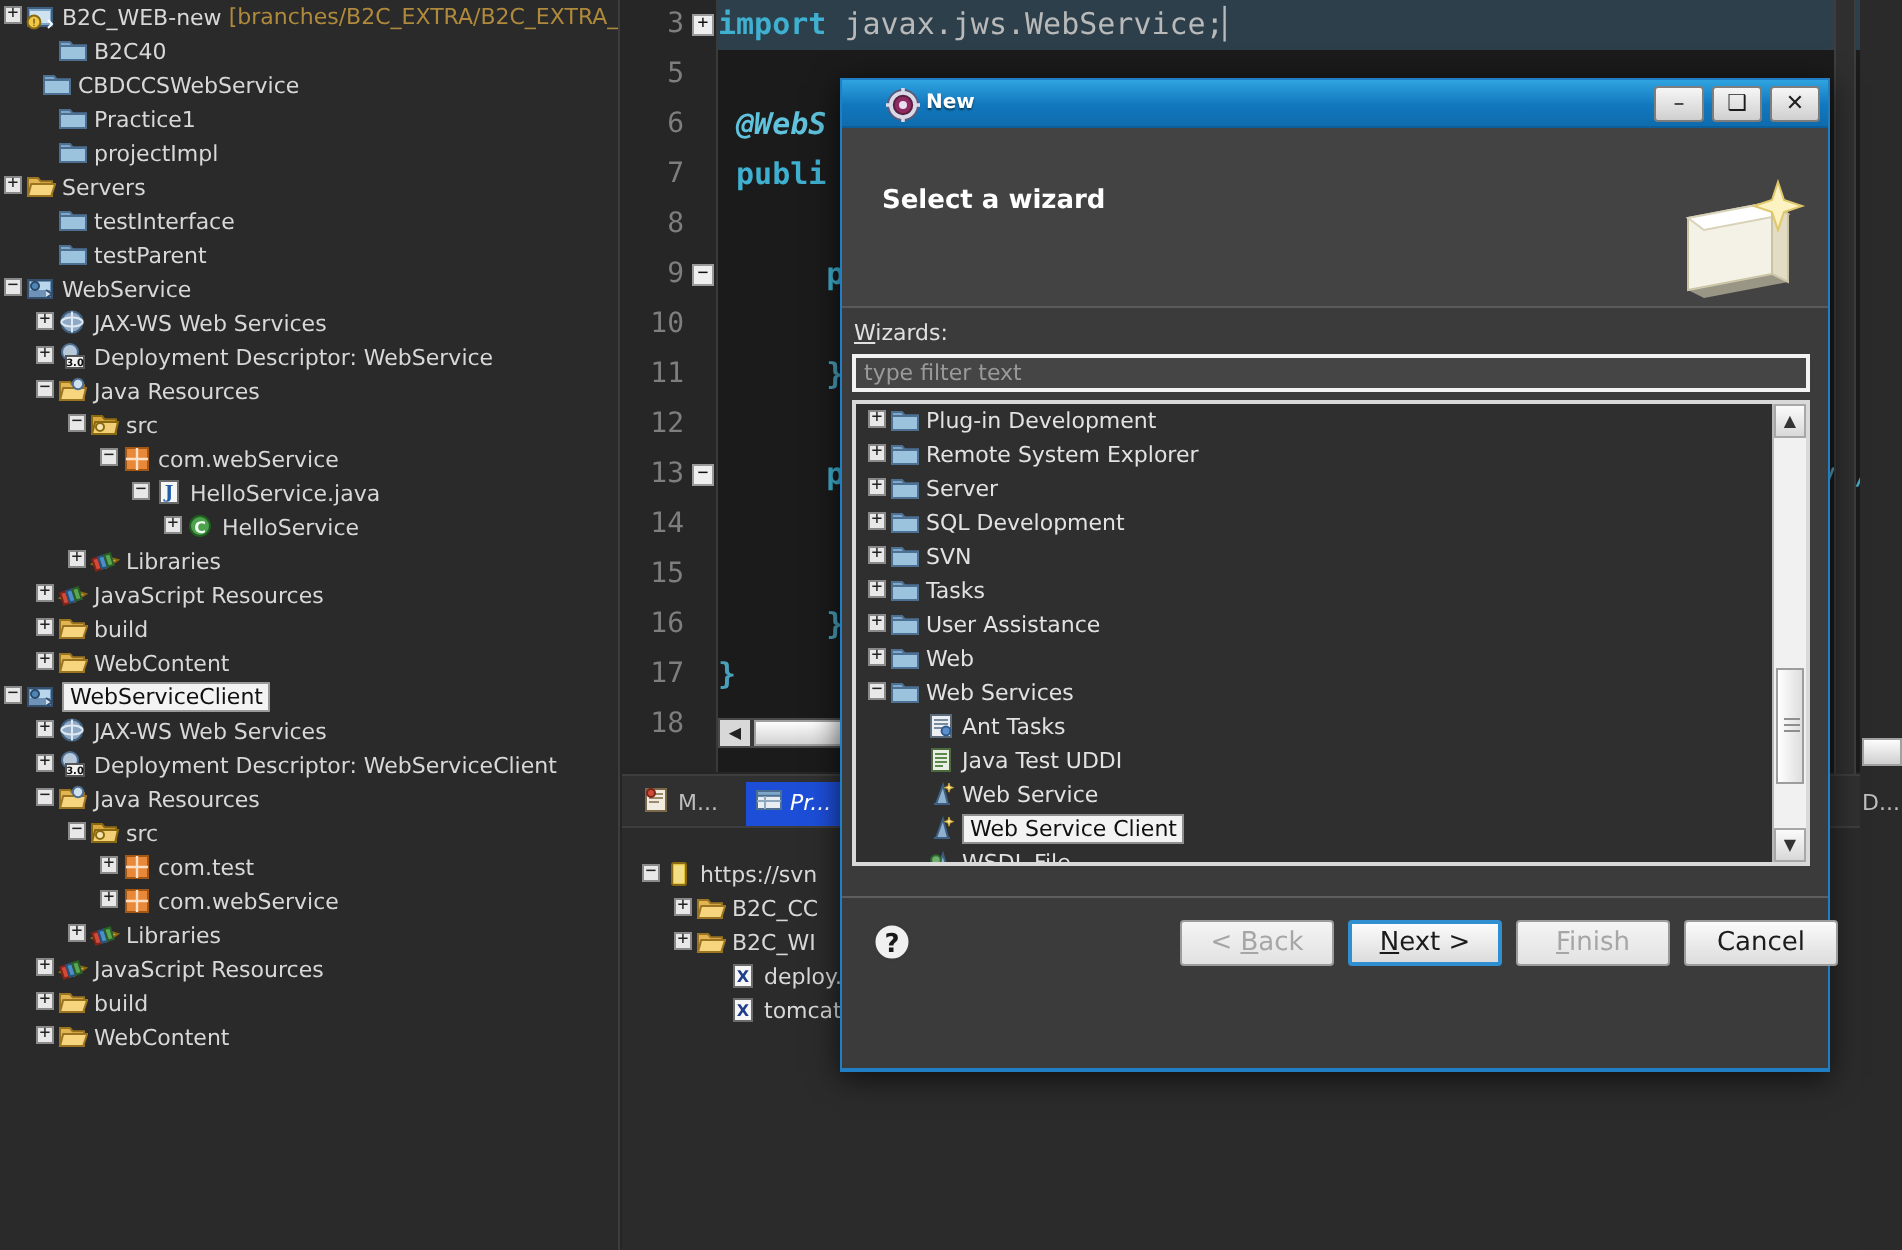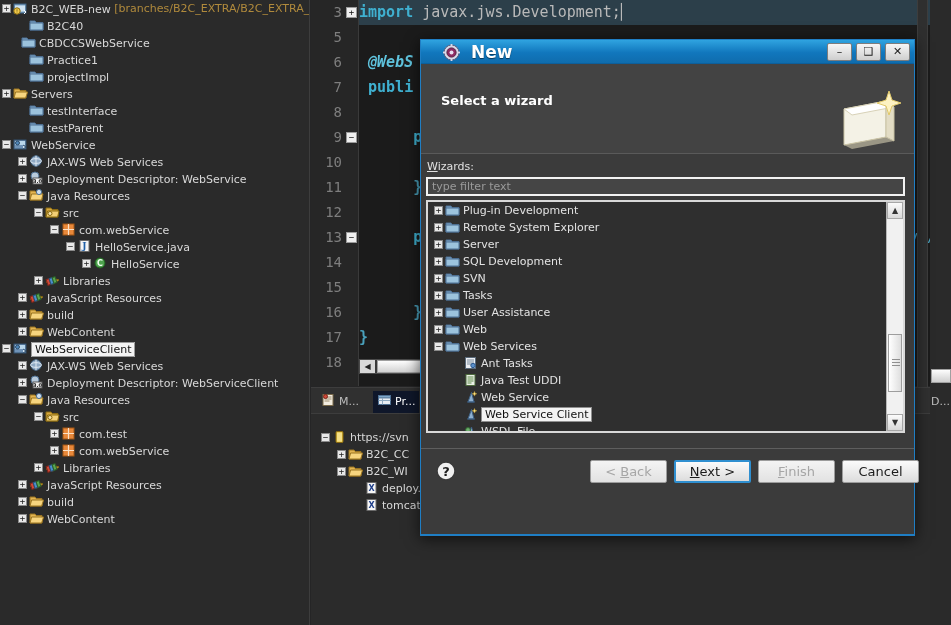--- a/index.html
+++ b/index.html
@@ -148,23 +148,22 @@
     border: 1px solid #1f7ec4;
     box-shadow: 0 3px 14px rgba(0,0,0,.65);
   }
   #dlg-title {
     position: relative; height: 24px;
     background: linear-gradient(#2fa3e0, #1177bd 55%, #0f6cad);
     border-bottom: 1px solid #0d5f9b;
   }
   #dlg-title .t {
     position: absolute; left: 42px; top: 0; line-height: 24px;
-    color: #ffffff; font-weight: bold; font-size: 17px;
+    color: #ffffff; font-weight: bold; font-size: 10px;
     text-shadow: 0 1px 1px rgba(0,0,0,.5);
-    margin-left: 8px;
   }
   #dlg-icon { position: absolute; left: 22px; top: 4px; width: 17px; height: 17px; }
   .wbtn {
     position: absolute; top: 3px; width: 25px; height: 18px;
     background: linear-gradient(#f6f6f6,#cfcfcf);
     border: 1px solid #7d7d7d; border-radius: 2px;
     color: #1c1c1c; font-size: 11px; line-height: 16px; text-align: center;
   }
   #dlg-head {
     position: relative; height: 90px; background: #434343;
@@ -413,21 +412,21 @@
         <div class="gln" style="top: 200px;">12</div>
         <div class="gln" style="top: 225px; margin-left: 23px;">13</div>
         <div class="fold" style="top: 232px;">−</div>
         <div class="gln" style="top: 250px;">14</div>
         <div class="gln" style="top: 275px;">15</div>
         <div class="gln" style="top: 300px;">16</div>
         <div class="gln" style="top: 325px;">17</div>
         <div class="gln" style="top: 350px;">18</div>
       </div>
     <div id="codearea">
-        <div class="cl hl-line" style="top: 0px;"><span class="kw">import </span><span class="pkg">javax.jws.Development;</span><span class="pkg">▏</span></div>
+        <div class="cl hl-line" style="top: 0px;"><span class="kw">import </span><span class="pkg">javax.jws.WebService;</span><span class="pkg">▏</span></div>
         <div class="cl" style="top: 25px;"></div>
         <div class="cl" style="top: 50px;"><span class="ann"> @WebS</span></div>
         <div class="cl" style="top: 75px;"><span class="kw"> publi</span></div>
         <div class="cl" style="top: 100px;"></div>
         <div class="cl" style="top: 125px;"><span class="kw">      p</span></div>
         <div class="cl" style="top: 150px;"></div>
         <div class="cl" style="top: 175px;"><span class="brace">      }</span></div>
         <div class="cl" style="top: 200px;"></div>
         <div class="cl" style="top: 225px;"><span class="kw">      p</span></div>
         <div class="cl" style="top: 250px;"></div>
@@ -449,21 +448,21 @@
   <div id="right-whitebar"></div>
   <div id="right-dtab">D...</div>
 
   <div id="bottom">
     <div id="bottom-tabs">
         <div class="btab" style="left: 6px;"><span class="ico"><svg width="15" height="14" viewBox="0 0 15 14">
               <rect x="2" y="1.5" width="10" height="11" fill="#f2ece0" stroke="#7a6a4a"></rect>
               <path d="M3.5 4h7M3.5 6h7M3.5 8h5" stroke="#9a8a6a"></path>
               <circle cx="4.5" cy="3.5" r="2" fill="#cf4a3a" stroke="#7e2418"></circle>
             </svg></span><span>M...</span></div>
-        <div class="btab" style="left: 62px; background: #0f172a; color: rgb(255, 255, 255);"><span class="ico"><svg width="15" height="14" viewBox="0 0 15 14">
+        <div class="btab" style="left: 62px; background: #1d4ed8; color: rgb(255, 255, 255); font-style: italic;"><span class="ico"><svg width="15" height="14" viewBox="0 0 15 14">
               <rect x="1.5" y="2.5" width="12" height="9" fill="#e8edf3" stroke="#4d6f92"></rect>
               <rect x="1.5" y="2.5" width="12" height="2.4" fill="#7ea7c9" stroke="#4d6f92"></rect>
               <path d="M5.5 5v6.5M1.5 7.5h12" stroke="#8da8bf"></path>
             </svg></span><span>Pr...</span></div>
       </div>
     <div id="bottom-tree">
         <div class="btree-row" style="padding-left: 10px; margin-top: 14px;"><span class="exp">−</span><span class="ico"><svg width="15" height="14" viewBox="0 0 15 14">
               <rect x="4" y="1.5" width="7" height="11" rx="1" fill="#e3c23f" stroke="#8a6a10"></rect>
               <rect x="5" y="2.6" width="5" height="9" fill="#f3de86"></rect>
             </svg></span><span>https://svn</span></div>

